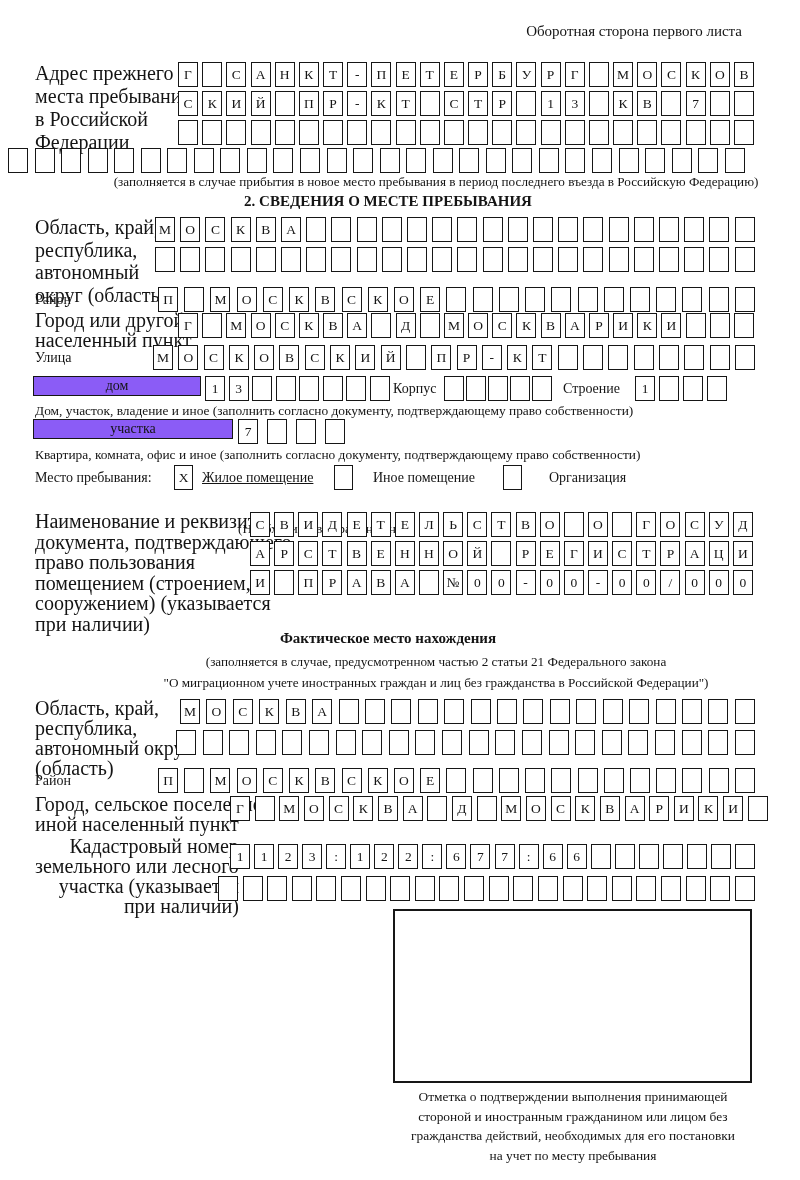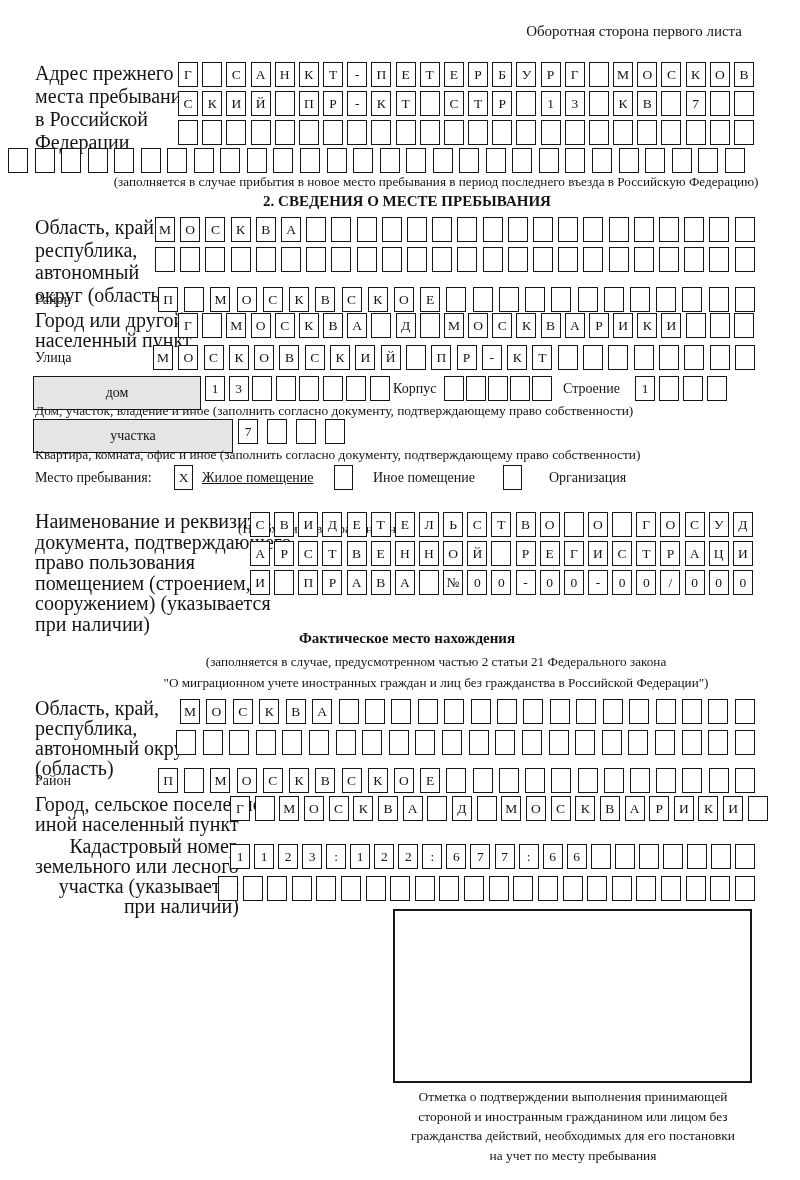--- a/index.html
+++ b/index.html
@@ -2,31 +2,31 @@
 <html><head>
 <meta charset="utf-8">
 <style>
   html,body { margin:0; padding:0; background:#ffffff; }
   .form {
     position:relative; width:800px; height:1180px; background:#fff;
     font-family:"Liberation Serif", serif; color:#141414; overflow:hidden;
   }
   .title-right { position:absolute; top:23px; left:0; width:742px; text-align:right; font-size:15px; }
   .lbl { position:absolute; font-size:20px; line-height:22px; white-space:pre-line; }
-  .hdr { position:absolute; left:0; width:776px; text-align:center; font-weight:bold; font-size:15px;padding-left:19px; }
+  .hdr { position:absolute; left:0; width:776px; text-align:center; font-weight:bold; font-size:15px; }
   .note { position:absolute; left:0; width:800px; text-align:center; font-size:13.2px;padding-left:36px; }
   .caption { position:absolute; font-size:13.4px; white-space:nowrap; }
   .cellrow { position:absolute; display:flex; justify-content:space-between; height:26px; }
   .cell {
     flex:none; width:20px; height:25px; border:1.7px solid #161616; box-sizing:border-box;
     display:flex; align-items:center; justify-content:center; font-size:13.5px; background:#fff;
   }
   .wbox {
-    position:absolute; height:34px; border:1.7px solid #161616; box-sizing:border-box;
-    display:flex; align-items:center; justify-content:center; font-size:14px; background:#e5e5e5;
+    position:absolute; height:20px; border:1.7px solid #161616; box-sizing:border-box;
+    display:flex; align-items:center; justify-content:center; font-size:14px; background:#8b5cf6;
   }
   .inline-lbl { position:absolute; font-size:14px; white-space:nowrap; }
   .chk {
     position:absolute; width:19px; height:25px; border:1.7px solid #161616; box-sizing:border-box;
     display:flex; align-items:center; justify-content:center; font-size:13.5px; background:#fff;
   }
   .stamp-box { position:absolute; left:393px; top:909px; width:359px; height:174px; border:2px solid #161616; box-sizing:border-box; background:#fff; }
   .stamp-caption { position:absolute; left:368px; top:1087px; width:410px; text-align:center; font-size:13.4px; line-height:19.5px; white-space:pre-line; }
 </style>
 </head>

